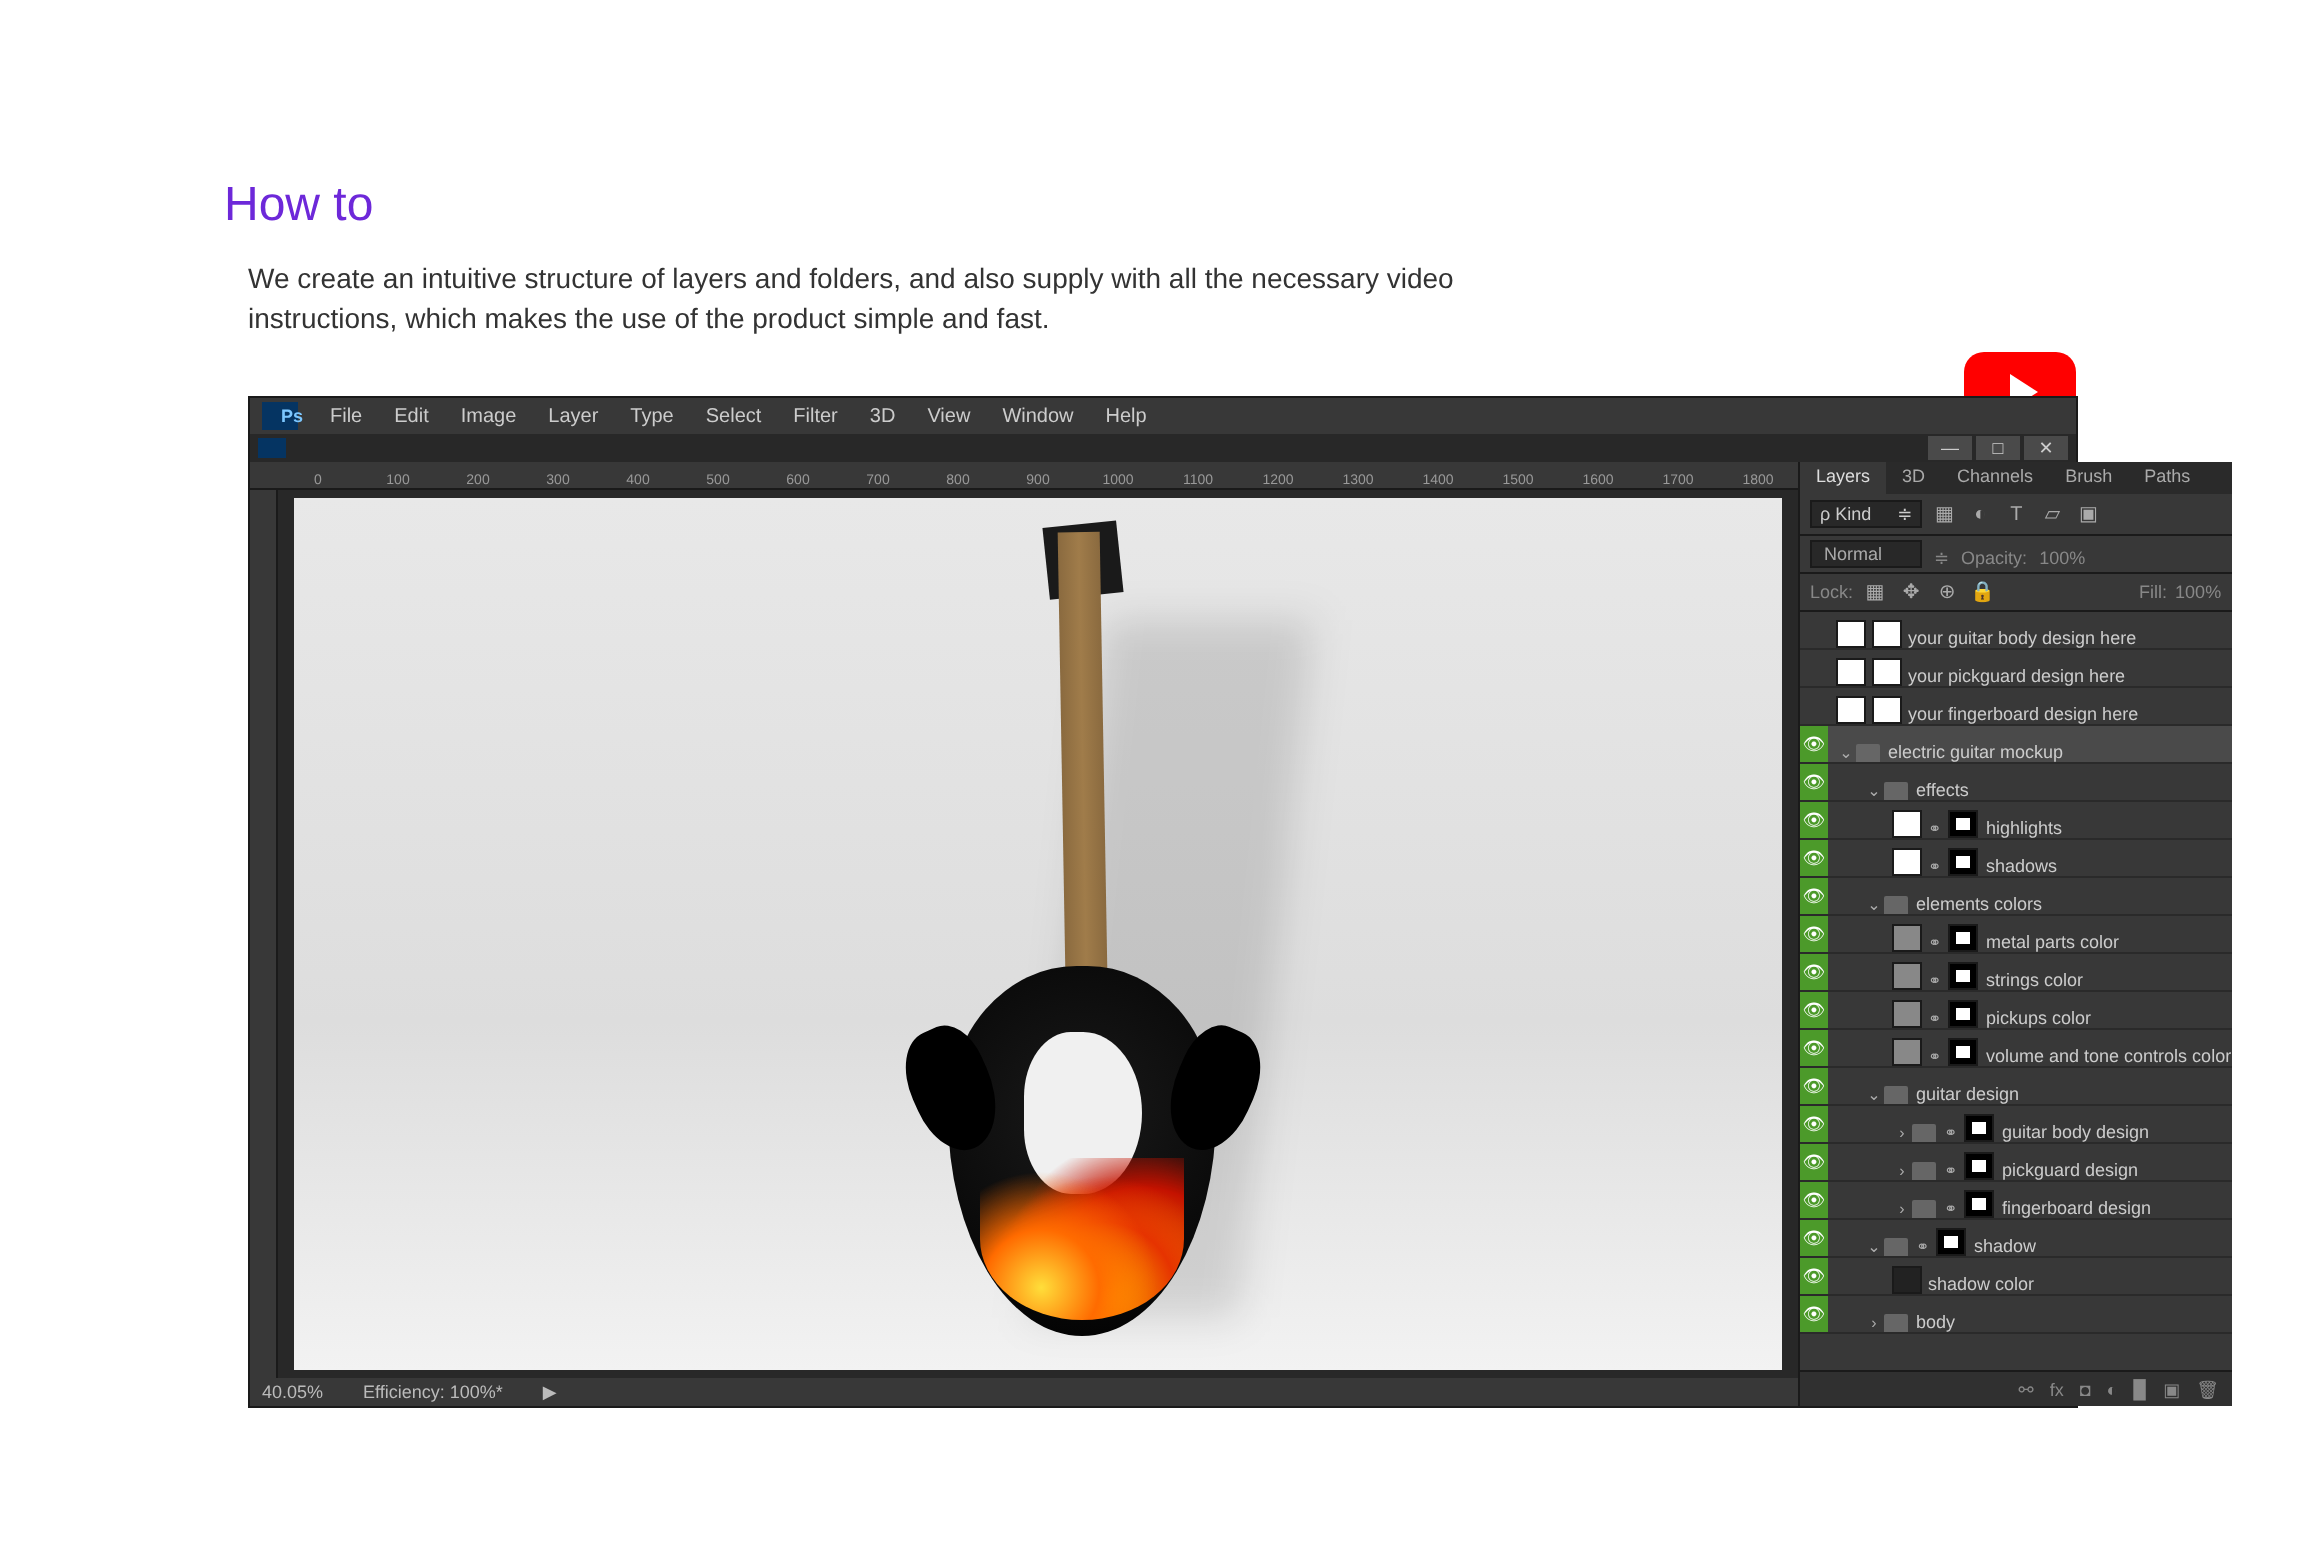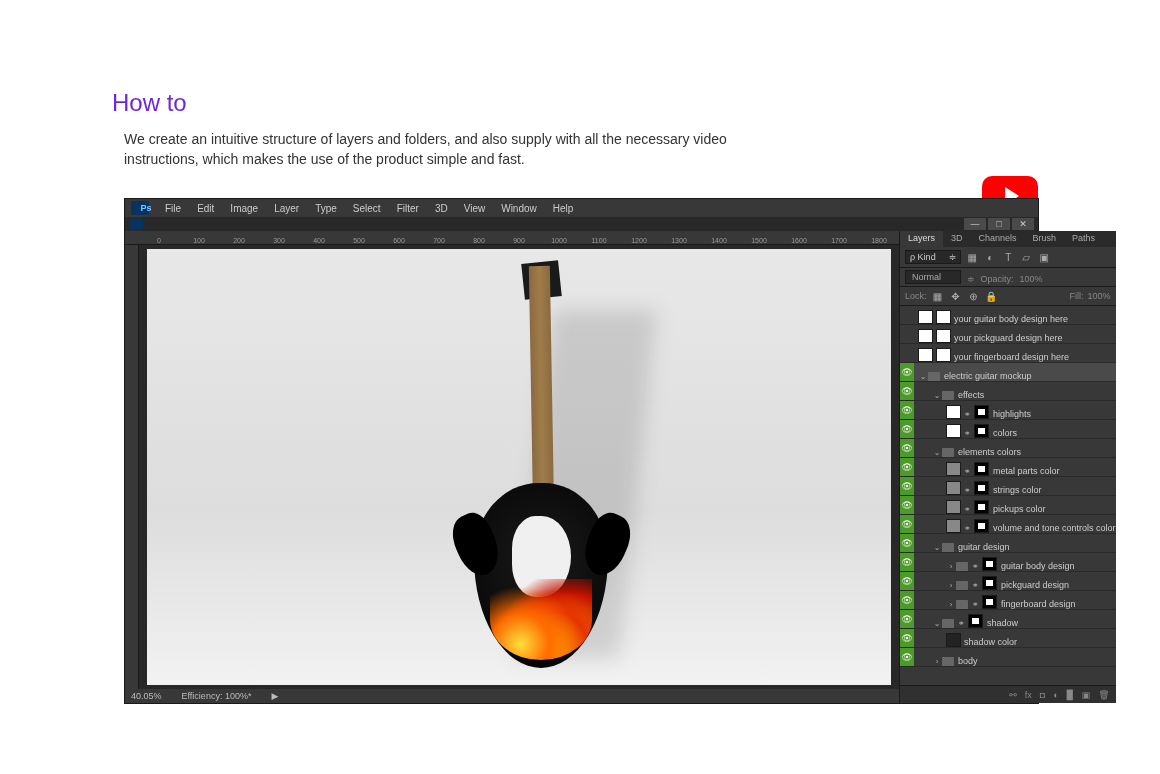--- a/index.html
+++ b/index.html
@@ -215,21 +215,21 @@
             <div class="link-ic">⚭</div>
             <div class="mask"></div>
             <div class="layer-name">highlights</div>
           </div>
           <div class="layer-row">
             <div class="vis">👁</div>
             <div class="indent" style="width: 32px;"></div>
             <div class="thumb"></div>
             <div class="link-ic">⚭</div>
             <div class="mask"></div>
-            <div class="layer-name">colors</div>
+            <div class="layer-name">shadows</div>
           </div>
           <div class="layer-row">
             <div class="vis">👁</div>
             <div class="indent" style="width: 18px;"></div>
             <div class="arrow">⌄</div>
             <div class="folder-icon"></div>
             <div class="layer-name">elements colors</div>
           </div>
           <div class="layer-row">
             <div class="vis">👁</div>

